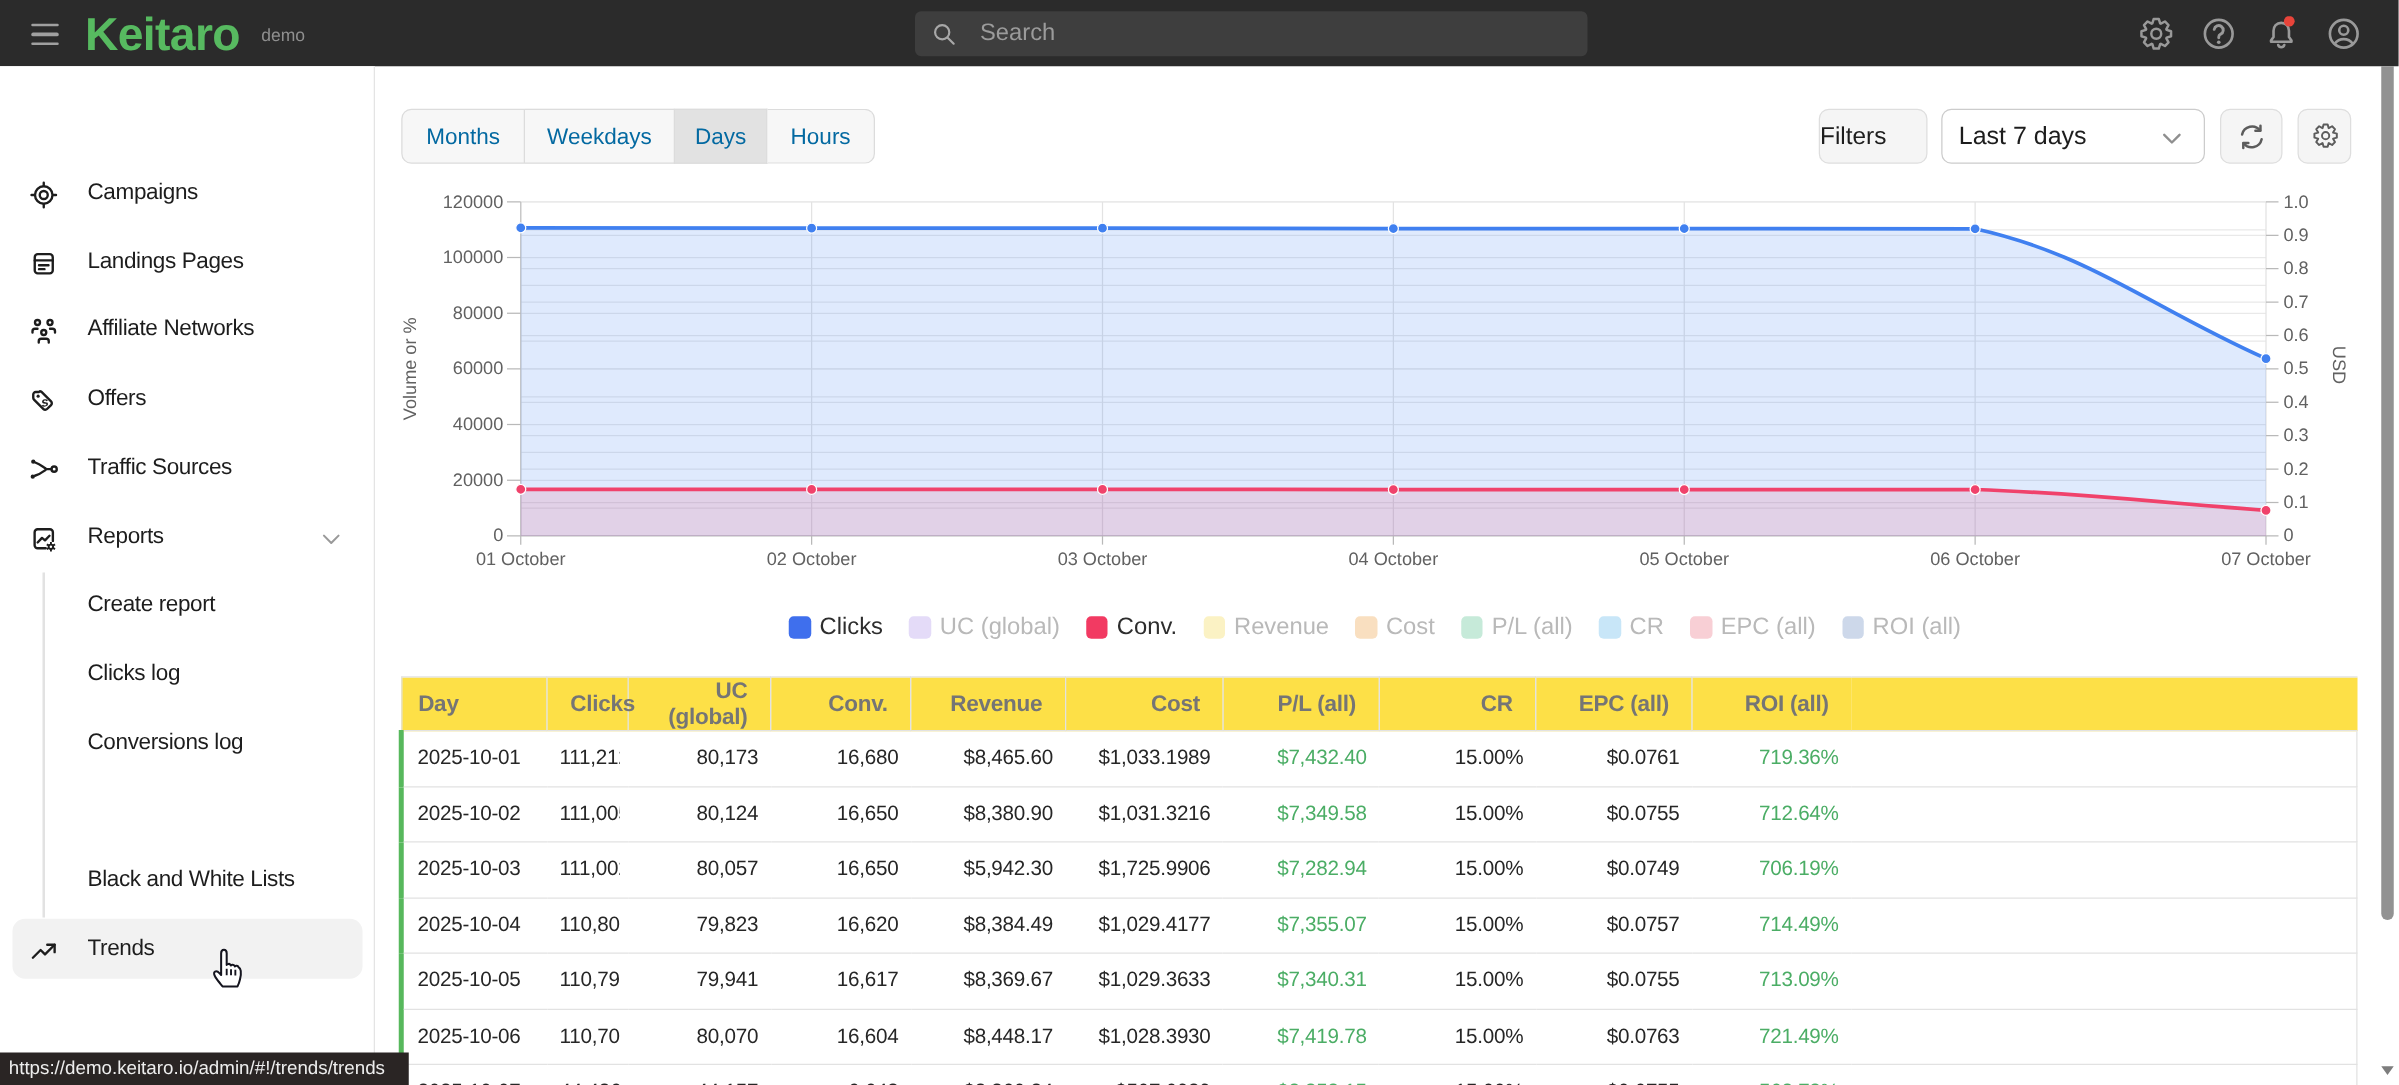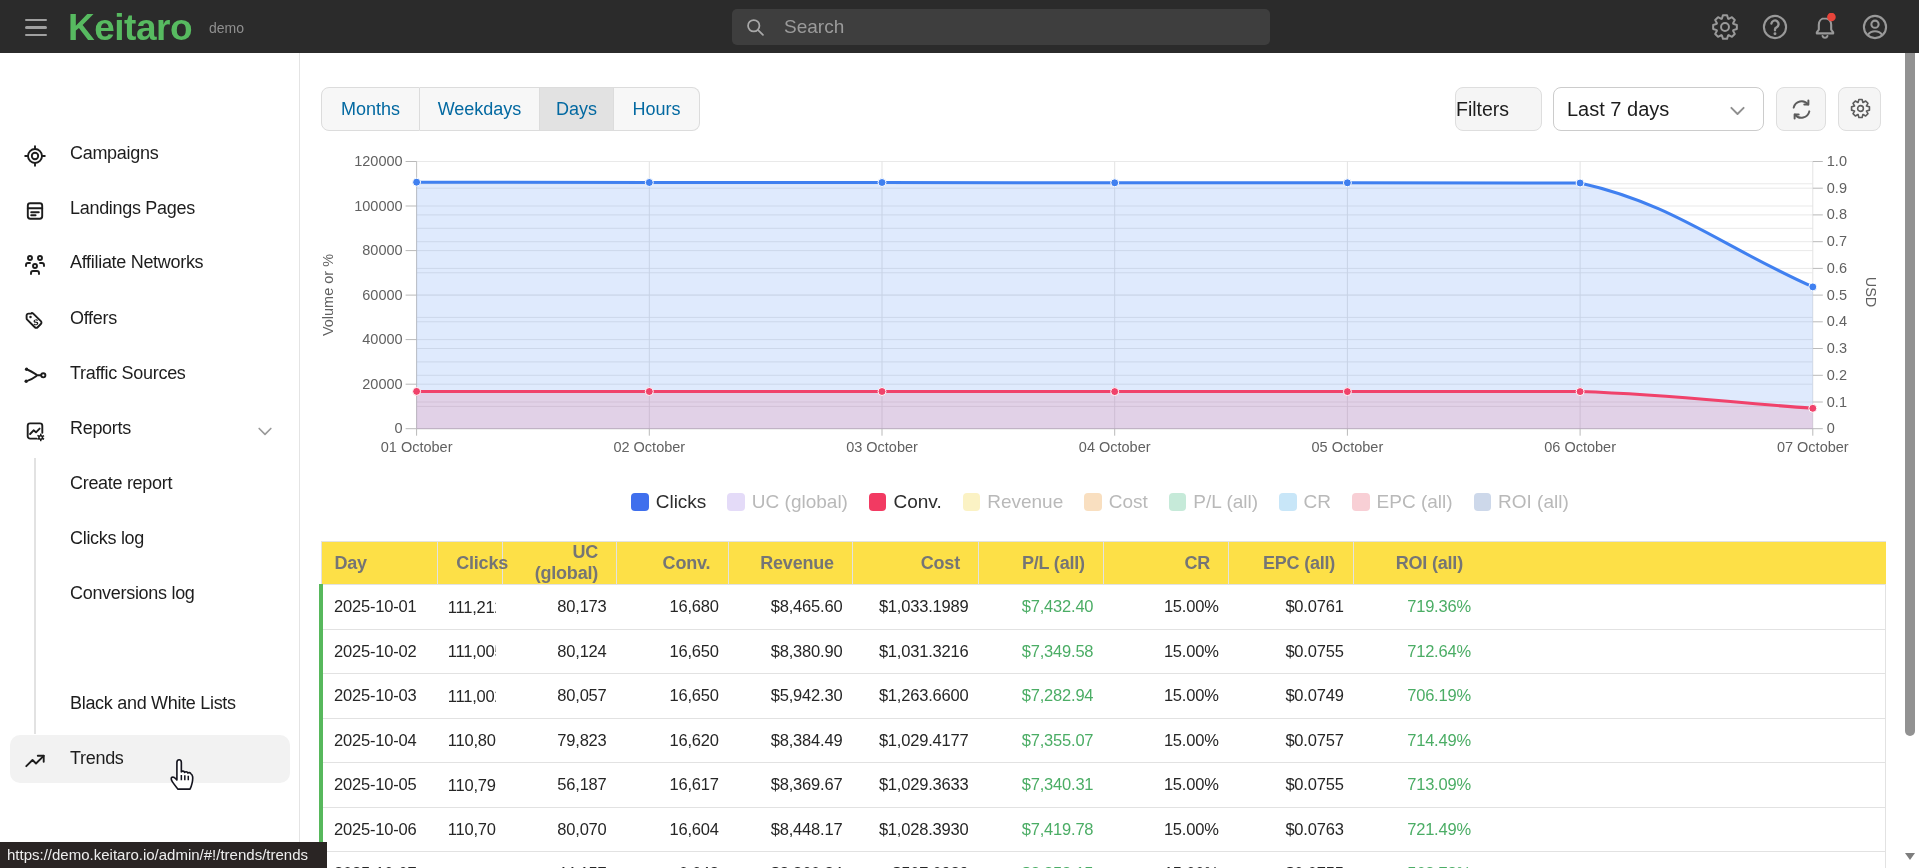--- a/index.html
+++ b/index.html
@@ -409,21 +409,21 @@
         <td>$0.0755</td>
         <td class="grn">712.64%</td>
         <td></td>
       </tr>
       <tr>
         <td>2025-10-03</td>
         <td><span class="clip">111,002</span></td>
         <td>80,057</td>
         <td>16,650</td>
         <td>$5,942.30</td>
-        <td>$1,263.6600</td>
+        <td>$1,725.9906</td>
         <td class="grn">$7,282.94</td>
         <td>15.00%</td>
         <td>$0.0749</td>
         <td class="grn">706.19%</td>
         <td></td>
       </tr>
       <tr>
         <td>2025-10-04</td>
         <td><span class="clip">110,806</span></td>
         <td>79,823</td>
@@ -432,21 +432,21 @@
         <td>$1,029.4177</td>
         <td class="grn">$7,355.07</td>
         <td>15.00%</td>
         <td>$0.0757</td>
         <td class="grn">714.49%</td>
         <td></td>
       </tr>
       <tr>
         <td>2025-10-05</td>
         <td><span class="clip">110,792</span></td>
-        <td>56,187</td>
+        <td>79,941</td>
         <td>16,617</td>
         <td>$8,369.67</td>
         <td>$1,029.3633</td>
         <td class="grn">$7,340.31</td>
         <td>15.00%</td>
         <td>$0.0755</td>
         <td class="grn">713.09%</td>
         <td></td>
       </tr>
       <tr>

